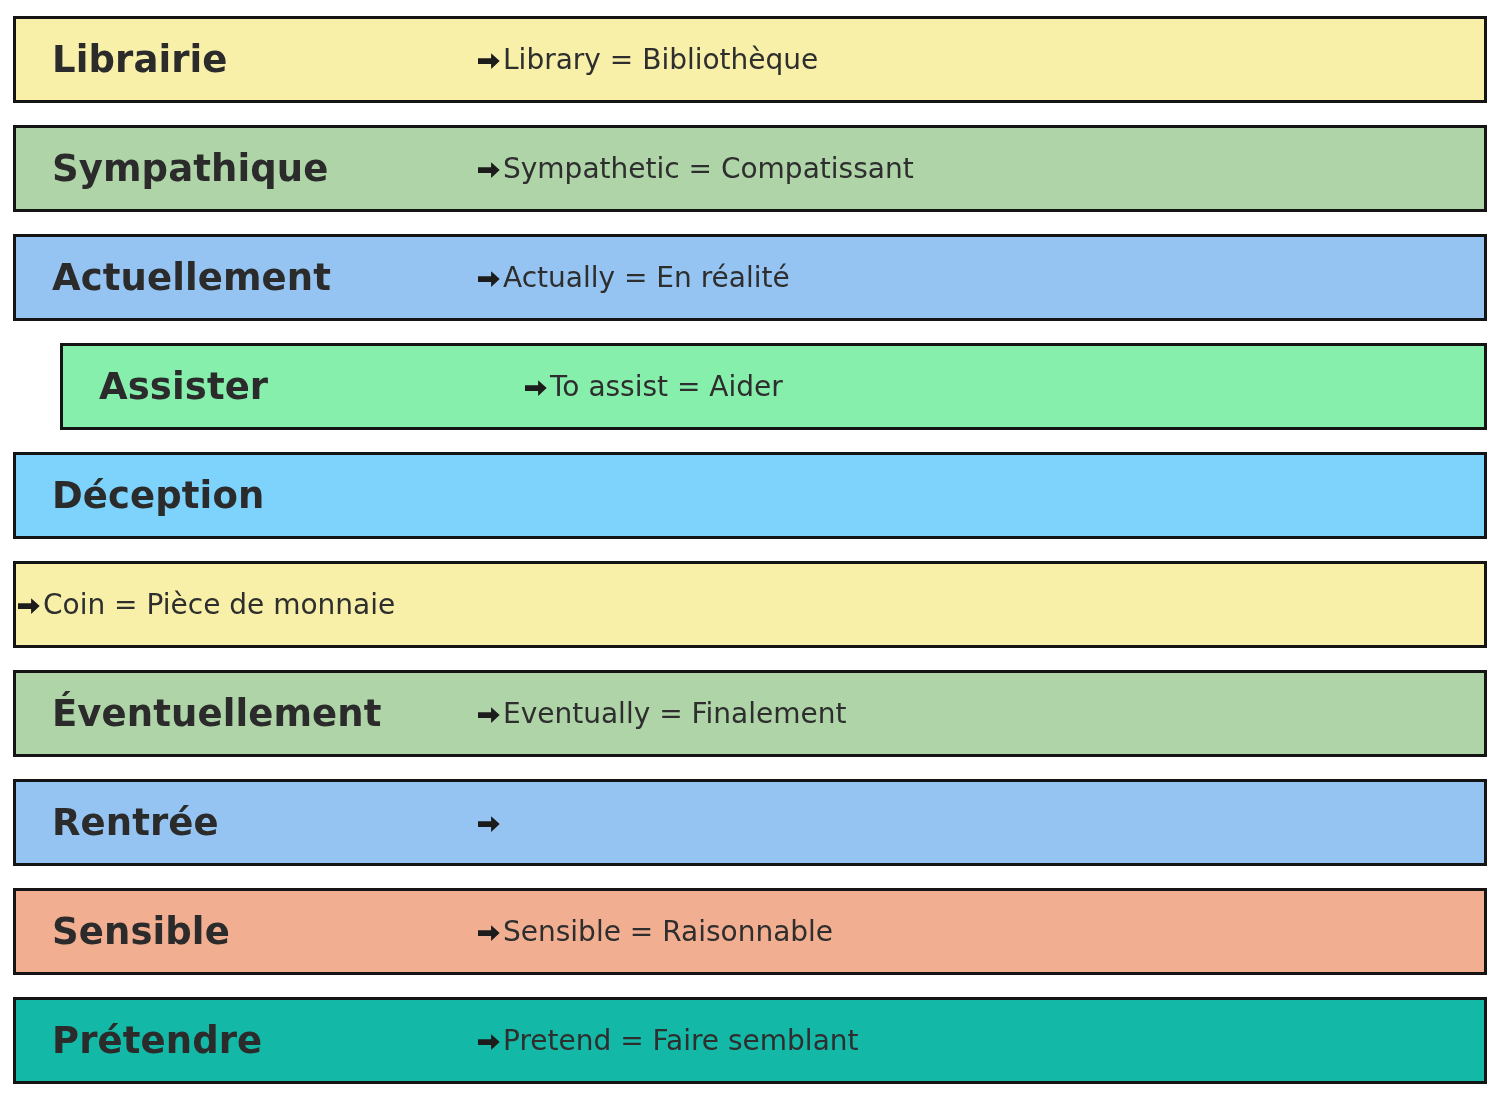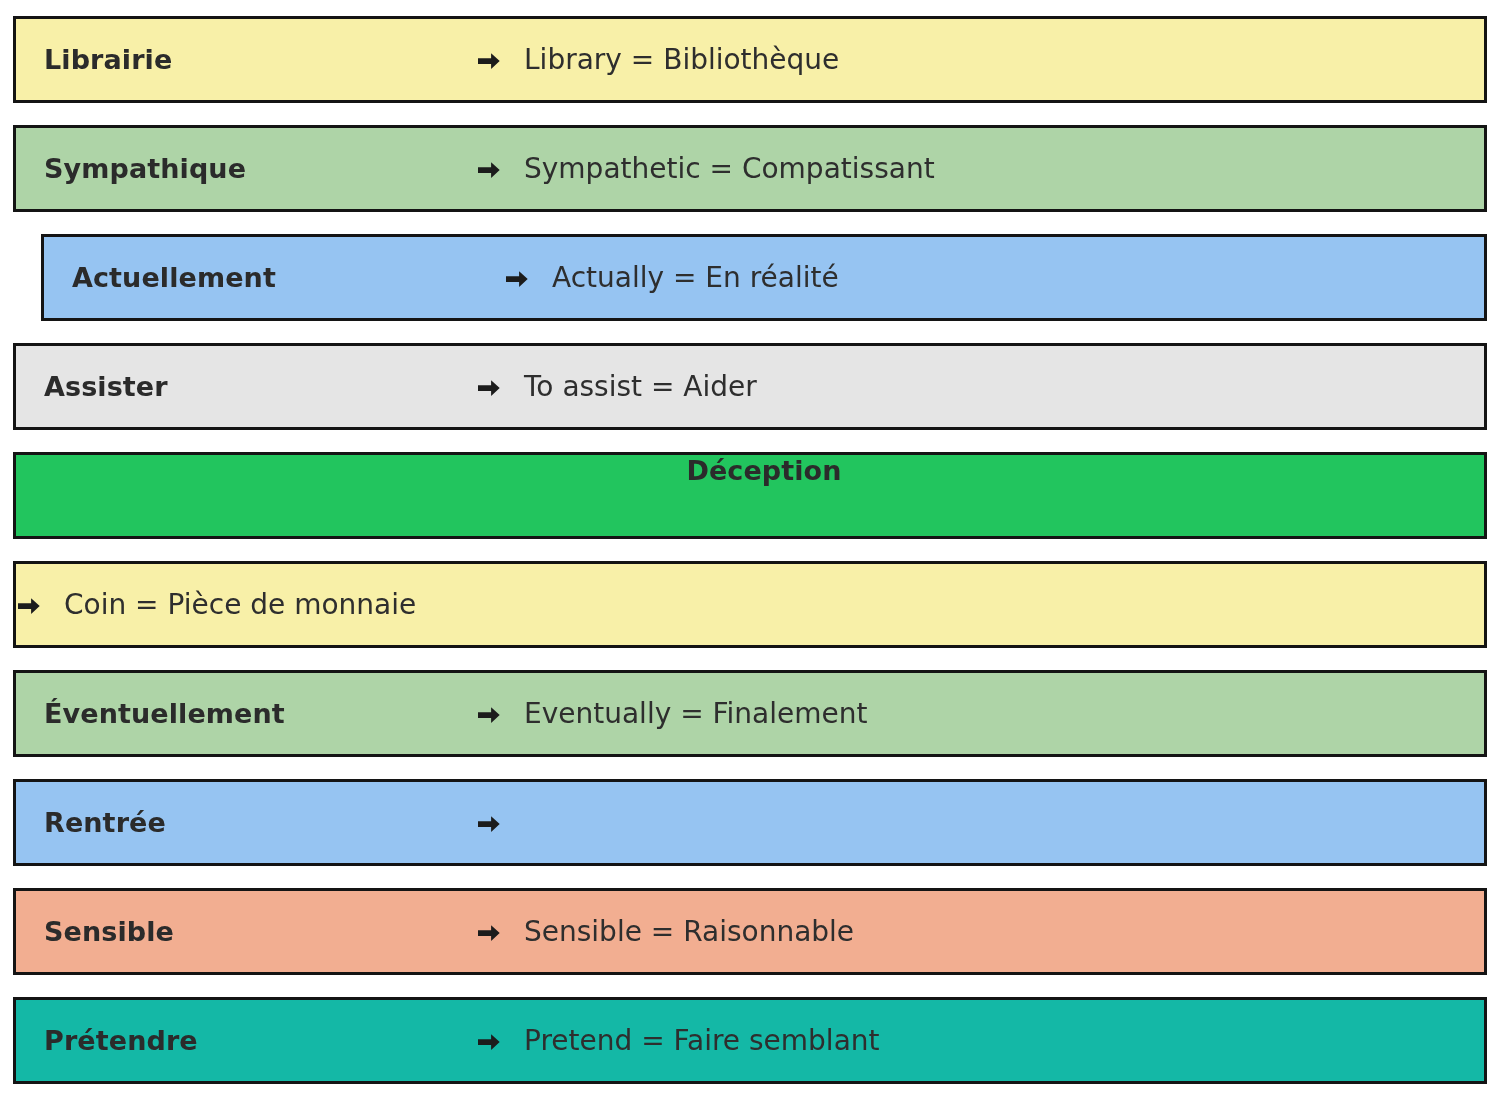--- a/index.html
+++ b/index.html
@@ -36,34 +36,34 @@
     align-items: center;
     overflow: hidden;
   }
   .row:last-child {
     margin-bottom: 0;
   }
 
   .term {
     box-sizing: border-box;
     flex: 0 0 460px;
-    padding-left: 28px;
-    font-size: 27px;
+    padding-left: 36px;
+    font-size: 37px;
     font-weight: bold;
     color: #2b2b2b;
     letter-spacing: 0.1px;
     white-space: nowrap;
   }
 
   .gloss {
     box-sizing: border-box;
     flex: 1 1 auto;
     display: flex;
     align-items: center;
-    gap: 22px;
+    gap: 1px;
     font-size: 28px;
     font-weight: normal;
     color: #2e2e2e;
     white-space: nowrap;
     padding-right: 20px;
   }
 
   .arrow-icon {
     display: inline-block;
     width: 26px;
@@ -97,43 +97,43 @@
       <div class="term">Sympathique</div>
       <div class="gloss">
         <span class="arrow-icon">
           <svg viewBox="0 0 26 26" xmlns="http://www.w3.org/2000/svg">
             <path d="M2 10.2 h13.1 v-5.0 l8.6 7.9 -8.6 7.9 v-5.0 H2 Z" fill="#1c1c1c"></path>
           </svg>
         </span>
         <span>Sympathetic = Compatissant</span>
       </div>
     </div>
-    <div class="row" style="background: rgb(150, 196, 242); margin-left: 28px;">
+    <div class="row" style="background: rgb(150, 196, 242);">
       <div class="term">Actuellement</div>
       <div class="gloss">
         <span class="arrow-icon">
           <svg viewBox="0 0 26 26" xmlns="http://www.w3.org/2000/svg">
             <path d="M2 10.2 h13.1 v-5.0 l8.6 7.9 -8.6 7.9 v-5.0 H2 Z" fill="#1c1c1c"></path>
           </svg>
         </span>
         <span>Actually = En réalité</span>
       </div>
     </div>
-    <div class="row" style="background: #e5e5e5;">
+    <div class="row" style="background: #86efac; margin-left: 47px;">
       <div class="term">Assister</div>
       <div class="gloss">
         <span class="arrow-icon">
           <svg viewBox="0 0 26 26" xmlns="http://www.w3.org/2000/svg">
             <path d="M2 10.2 h13.1 v-5.0 l8.6 7.9 -8.6 7.9 v-5.0 H2 Z" fill="#1c1c1c"></path>
           </svg>
         </span>
         <span>To assist = Aider</span>
       </div>
     </div>
-    <div class="row" style="background: #22c55e; flex-direction: column;">
+    <div class="row" style="background: #7dd3fc;">
       <div class="term">Déception</div>
     </div>
     <div class="row" style="background: rgb(248, 240, 168);">
       <div class="gloss">
         <span class="arrow-icon">
           <svg viewBox="0 0 26 26" xmlns="http://www.w3.org/2000/svg">
             <path d="M2 10.2 h13.1 v-5.0 l8.6 7.9 -8.6 7.9 v-5.0 H2 Z" fill="#1c1c1c"></path>
           </svg>
         </span>
         <span>Coin = Pièce de monnaie</span>

